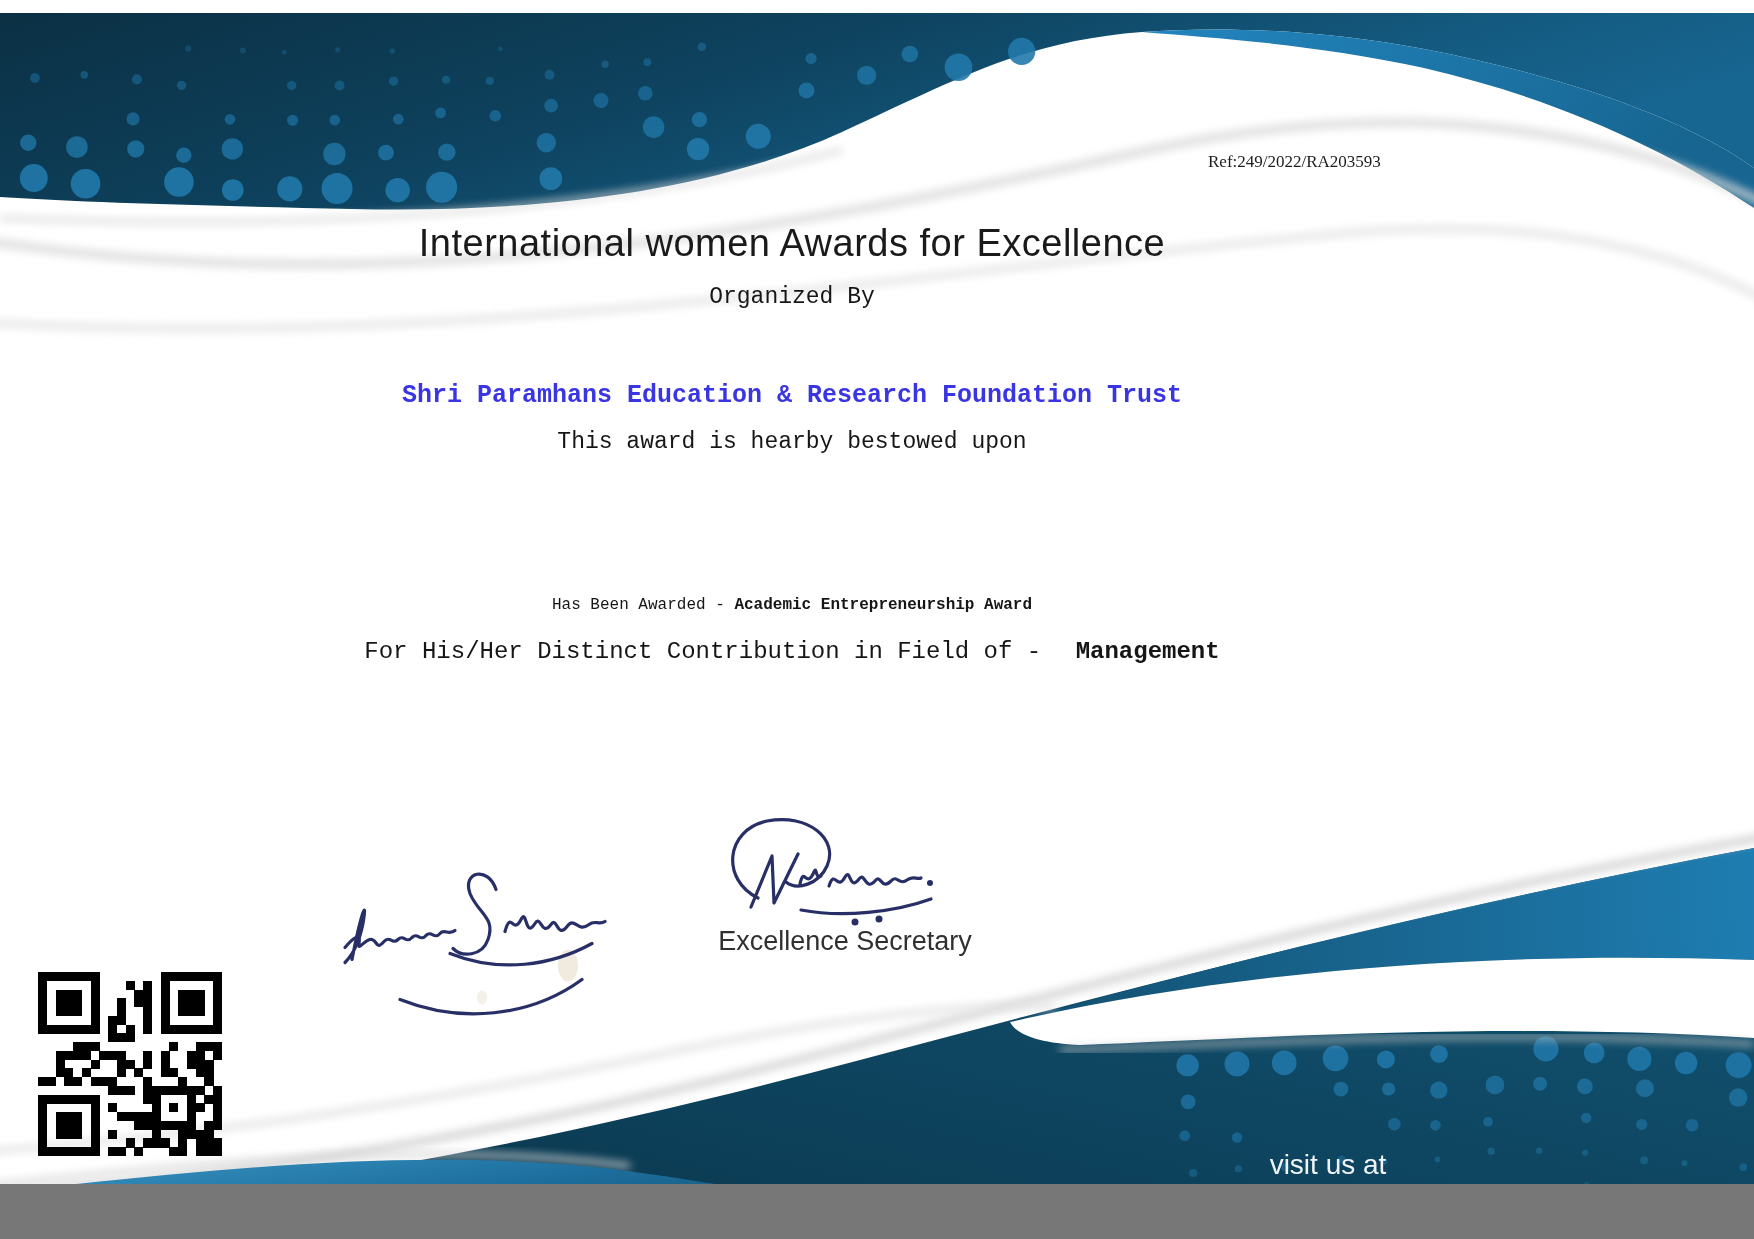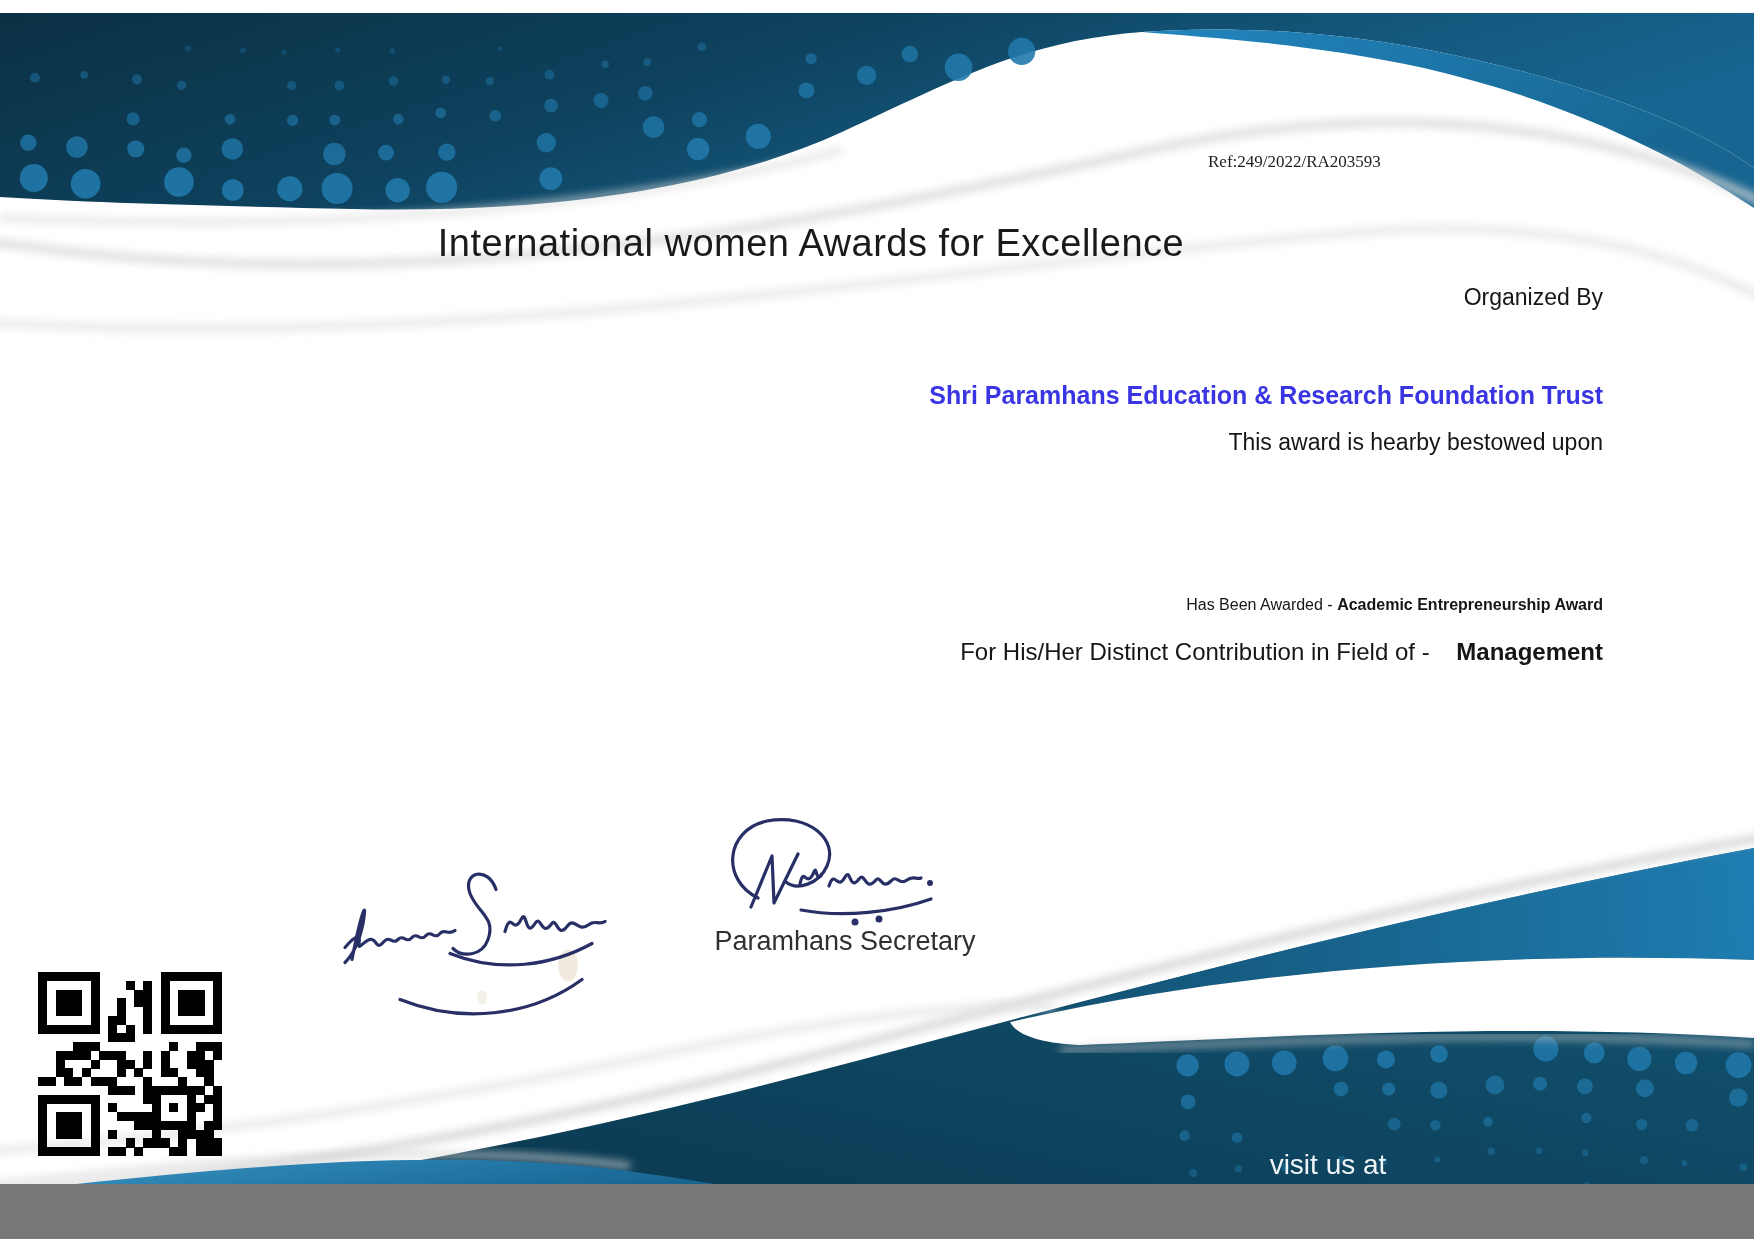--- a/index.html
+++ b/index.html
@@ -3,22 +3,22 @@
 <meta charset="utf-8">
 <style>
   :root{
     --dark-teal:#0d3c56; --accent-blue:#1d77b1; --dot-blue:#2179ab;
     --organization-blue:#3a35e3; --recipient-red:#e01212; --signature-ink:#272f66;
   }
   html,body{margin:0;padding:0;background:#777;}
   .page{position:relative;width:1754px;height:1184px;background:#ffffff;overflow:hidden;
         font-family:"Liberation Sans",sans-serif;}
   svg.deco{position:absolute;inset:0;z-index:0;}
-  .line{position:absolute;left:0;width:1584px;text-align:center;z-index:2;color:#161616;padding-left:19px;}
-  .serif{font-family:Liberation Sans, sans-serif;text-align:right;}
+  .line{position:absolute;left:0;width:1584px;text-align:center;z-index:2;color:#161616;}
+  .serif{font-family:Liberation Mono, monospace;}
   .ref{position:absolute;left:1208px;top:152px;font-family:"Liberation Serif",serif;
        font-size:17px;color:#1d1d1d;z-index:2;}
   .title{top:222px;font-size:38px;letter-spacing:0.5px;color:#1a1a1a;}
   .organized{top:284px;font-size:23px;}
   .org{top:341px;font-size:25px;font-weight:bold;color:var(--organization-blue);margin-top:40px;}
   .regd{top:370px;font-size:16px;font-weight:bold;color:#121212;}
   .bestow{top:429px;font-size:23px;}
   .recipient{top:488px;font-size:28px;font-weight:bold;color:var(--recipient-red);letter-spacing:0.5px;}
   .awarded{top:596px;font-size:16px;}
   .fieldline{top:638px;font-size:24px;}
@@ -248,21 +248,21 @@
     <path d="M48,97 L69,46 L71,93 L95,44"></path>
     <path d="M97,74 C101,55 103,80 111,62 C114,55 112,70 118,66"></path>
     <path d="M126,76 C132,58 134,82 142,67 C148,57 146,82 156,69 C162,61 162,82 172,71 C178,63 178,81 188,71 C194,64 196,76 204,70 C210,65 214,70 218,68"></path>
     <circle cx="227" cy="73" r="3" fill="#272f66" stroke="none"></circle>
     <path d="M98,100 C140,108 192,102 228,89" stroke-width="4"></path>
     <circle cx="152" cy="112" r="3.5" fill="#272f66" stroke="none"></circle>
     <circle cx="176" cy="109" r="3.5" fill="#272f66" stroke="none"></circle>
   </svg>
 
   <div class="sigblock sig-right-text">
-    <div class="role">Paramhans Secretary</div>
+    <div class="role">Excellence Secretary</div>
   </div>
 
   <svg id="qr-code-svg" viewBox="0 0 184 184">
       <rect x="0.00" y="0.00" width="9.06" height="9.06" fill="#000"></rect>
       <rect x="8.76" y="0.00" width="9.06" height="9.06" fill="#000"></rect>
       <rect x="17.52" y="0.00" width="9.06" height="9.06" fill="#000"></rect>
       <rect x="26.29" y="0.00" width="9.06" height="9.06" fill="#000"></rect>
       <rect x="35.05" y="0.00" width="9.06" height="9.06" fill="#000"></rect>
       <rect x="43.81" y="0.00" width="9.06" height="9.06" fill="#000"></rect>
       <rect x="52.57" y="0.00" width="9.06" height="9.06" fill="#000"></rect>

